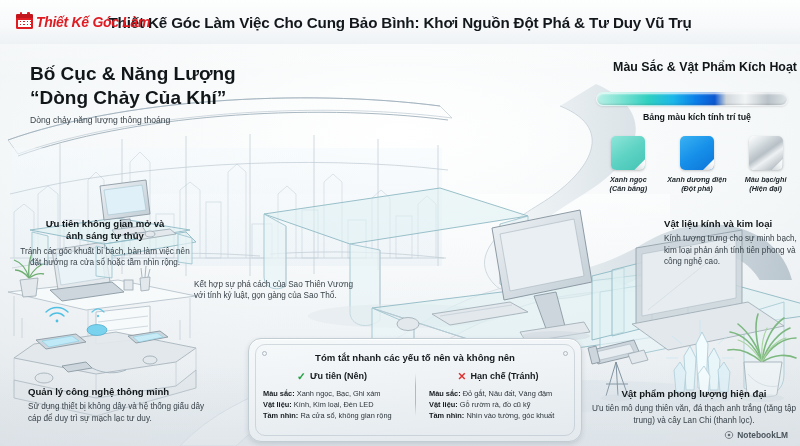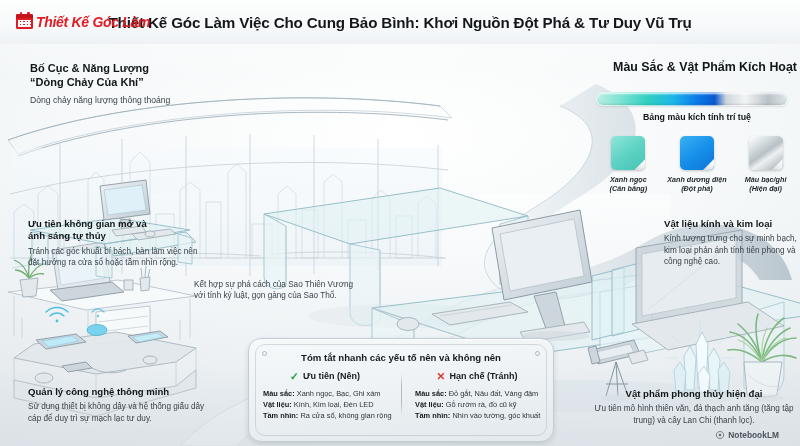--- a/index.html
+++ b/index.html
@@ -63,24 +63,24 @@
 
   
   .blk { position:absolute; }
   .h2 { font-size:12.6px; font-weight:700; line-height:1.25; color:#111619; }
   .h3 { font-size:9.6px; font-weight:700; line-height:1.28; color:#111619; }
   .p  { font-size:8.2px; line-height:1.38; color:#39434a; }
   .sub { font-size:8.6px; line-height:1.3; color:#3b454c; }
 
   
   #left-head { left:30px; top:62px; width:215px; }
-  #left-head .h2 { font-size:11px; }
+  #left-head .h2 { font-size:19px; }
   #left-head .sub { margin-top:5px; }
 
-  #blk-open { left:28px; top:218px; width:178px; }
+  #blk-open { left:16px; top:218px; width:178px;text-align:center; }
   #blk-open .p { margin-top:3px; }
 
   #blk-tech { left:28px; top:386px; width:186px; }
   #blk-tech .p { margin-top:3px; }
 
   #blk-mini { left:194px; top:276px; width:168px; }
   #blk-mini .p { margin-top:3px; }
 
   
   #right-head { left:602px; top:60px; width:206px; text-align:center; }
@@ -122,29 +122,29 @@
   .sw-label { font-size:7.2px; line-height:1.3; color:#222a2f; font-weight:600; }
 
   #blk-glass { left:664px; top:218px; width:134px; }
   #blk-glass .p { margin-top:3px; }
 
   #blk-fengshui { left:588px; top:388px; width:212px; text-align:center; }
   #blk-fengshui .p { margin-top:3px; }
 
   
   #footer {
-    position:absolute; right:21px; bottom:6px;
+    position:absolute; right:12px; bottom:6px;
     display:flex; align-items:center; gap:3px;
     font-size:8.4px; color:#4a545b; font-weight:600;
   }
   #nb-icon { width:10px; height:10px; opacity:.8; }
 
   
   #summary {
-    position:absolute; left:248px; top:338px; width:306px; height:104px;
+    position:absolute; left:248px; top:338px; width:334px; height:104px;
     border-radius:13px;
     background:linear-gradient(175deg,#f6f9fa 0%,#eef2f5 46%,#e3e9ed 100%);
     border:1.2px solid #c2ccd3;
     box-shadow:0 2px 5px rgba(60,75,88,.16), inset 0 1px 0 rgba(255,255,255,.9);
     overflow:hidden;
   }
   #summary::before {
     content:""; position:absolute; left:6px; top:5px; right:6px; bottom:5px;
     border:1px solid rgba(168,182,192,.45); border-radius:10px; pointer-events:none;
   }
@@ -487,22 +487,22 @@
       <div class="sw-label">(Hiện đại)</div>
     </div>
   </div>
 
   <div class="blk" id="blk-glass">
     <div class="h3">Vật liệu kính và kim loại</div>
     <div class="p">Kính tượng trưng cho sự minh bạch, kim loại phản ánh tính tiên phong và công nghệ cao.</div>
   </div>
 
   <div class="blk" id="blk-fengshui">
-    <div class="h3">Vật phẩm phong thủy hiện đại</div>
-    <div class="p">Ưu tiên mô hình thiên văn, đá thạch anh tăng (tăng tập trung) và cây Lan Chi (thanh lọc).</div>
+    <div class="h3">Vật phẩm phong lượng hiện đại</div>
+    <div class="p">Ưu tiên mô dụng thiên văn, đá thạch anh trắng (tăng tập trung) và cây Lan Chi (thanh lọc).</div>
   </div>
 
   <div id="summary">
     <div class="corner-dot cd-tl"></div>
     <div class="corner-dot cd-tr"></div>
     <div id="sum-title">Tóm tắt nhanh các yếu tố nên và không nên</div>
     <div id="sum-cols">
 
       <div class="sum-col left">
         <div class="sum-head">

